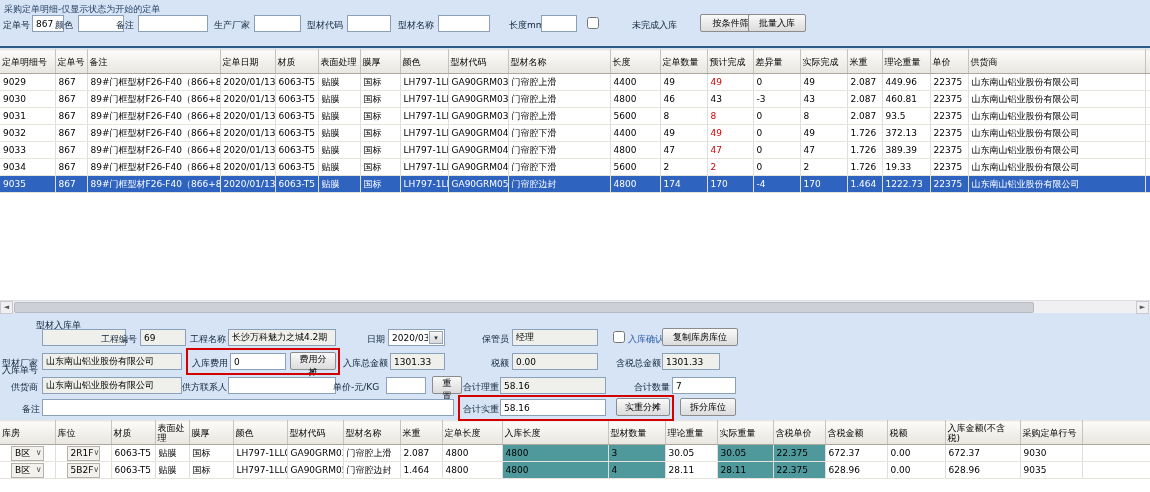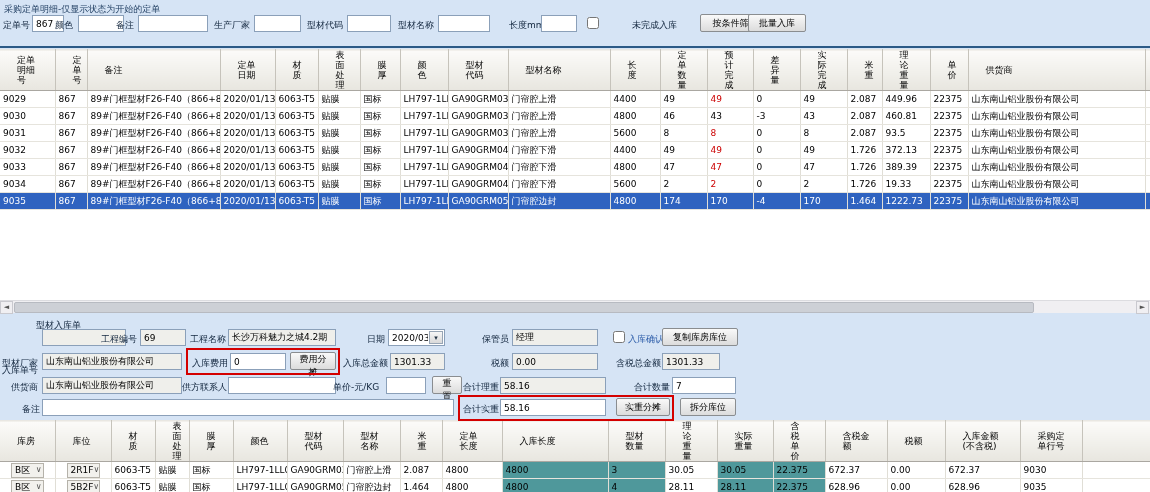--- a/index.html
+++ b/index.html
@@ -7,21 +7,21 @@
   body{position:relative;background:#d6e4f5;font-size:9px;color:#111;}
   .lbl{position:absolute;font-size:9px;white-space:nowrap;color:#10243c;}
   .fld{position:absolute;height:17px;background:#fff;border:1px solid #8ba0b9;font-size:9px;padding:1px 3px;color:#000;}
   .fld.ro{background:#efefeb;}
   .btn{position:absolute;height:18px;font-size:9px;background:linear-gradient(#f9f9f9,#dcdcdc);border:1px solid #8a8d90;border-radius:2px;padding:0 6px;color:#000;cursor:default;}
   .chk{position:absolute;width:12px;height:12px;}
   .redbox{position:absolute;border:2px solid #d40000;background:transparent;pointer-events:none;z-index:5;}
   .sep{position:absolute;left:0;width:1150px;height:2px;background:#2c5a86;}
   .gridwrap{position:absolute;left:0;background:#fff;overflow:hidden;}
   table.grid{border-collapse:collapse;table-layout:fixed;font-size:9px;background:#fff;width:1150px;}
-  table.grid th{background:linear-gradient(#fcfbf9,#e8e6df);border-right:1px solid #c6c3bb;border-bottom:1px solid #aaa7a1;border-top:1px solid #e9e7e2;font-weight:normal;height:24px;padding:0 17px;text-align:left;line-height:10px;vertical-align:middle;color:#000;}
+  table.grid th{background:linear-gradient(#fcfbf9,#e8e6df);border-right:1px solid #c6c3bb;border-bottom:1px solid #aaa7a1;border-top:1px solid #e9e7e2;font-weight:normal;height:24px;padding:0 2px;text-align:left;line-height:10px;vertical-align:middle;color:#000;}
   table.grid td{border-right:1px solid #e0ded6;border-bottom:1px solid #e6e4dd;height:17px;padding:0 3px;white-space:nowrap;overflow:hidden;color:#000;background:#fff;}
   table.grid tr.selected td{background:#2f63c0;color:#fff;}
   table.grid td.red{color:#cc0000;}
   table.grid td.teal{background:#4f989b;color:#000;}
   table.grid td.combo-cell{padding:0 11px;}
   .combo{display:flex;align-items:center;justify-content:space-between;background:#f2f1ed;border:1px solid #b5b2aa;height:15px;padding:0 1px 0 3px;}
   .combo .arr{font-size:8px;color:#555;line-height:8px;}
   .hscroll{position:absolute;left:0;top:300px;width:1150px;height:13px;background:#f0eff2;border-top:1px solid #dcdce0;}
   .hbtn{position:absolute;top:0;width:13px;height:13px;background:#f0eff2;border:1px solid #c9c9cf;font-size:7px;line-height:11px;text-align:center;color:#555;}
   .hthumb{position:absolute;top:1px;left:14px;width:1020px;height:11px;background:#cdd0d6;border:1px solid #b7bac1;border-radius:2px;}

